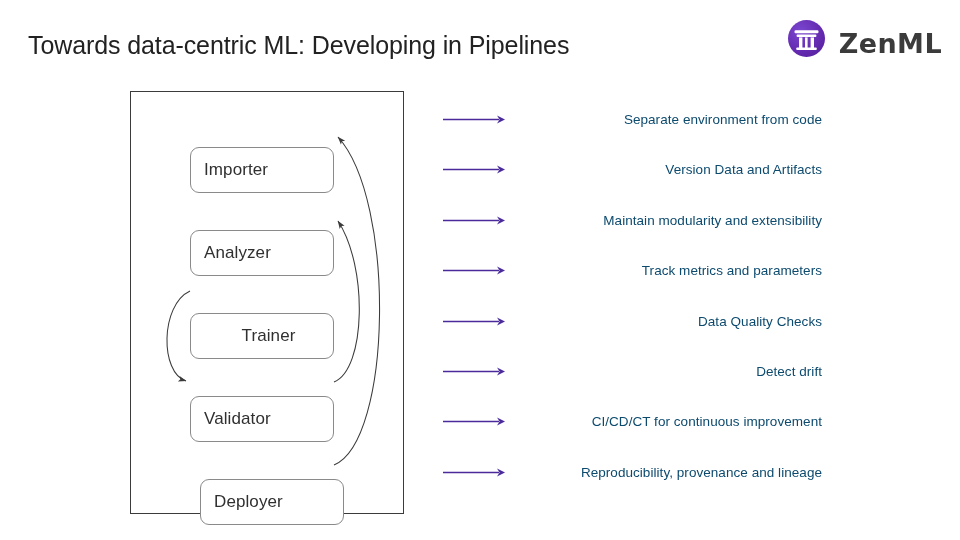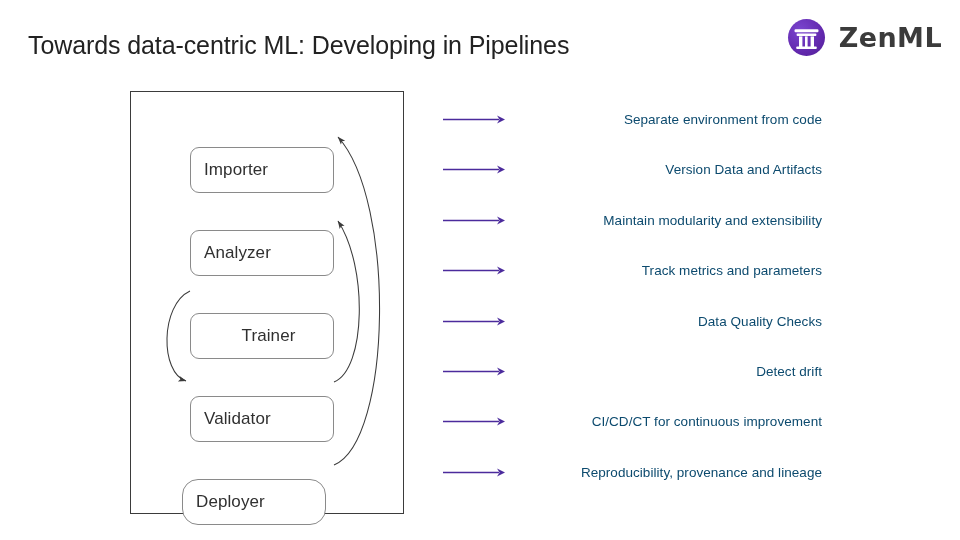--- a/index.html
+++ b/index.html
@@ -29,21 +29,21 @@
     white-space: nowrap;
   }
 
   
   .logo {
     position: absolute;
     right: 18px;
     top: 17px;
     height: 40px;
     display: flex;
-    align-items: center;
+    align-items: flex-end;
     gap: 14px;
   }
   .logo-mark {
     width: 37px;
     height: 37px;
     border-radius: 50%;
     background: #6334B8;
     background: radial-gradient(circle at 34% 30%, #7a46cf 0%, #6228ad 62%, #4f1f93 100%);
     position: relative;
     flex: 0 0 auto;
@@ -86,21 +86,21 @@
     padding-left: 13px;
     font-size: 17px;
     color: #303030;
     letter-spacing: 0.1px;
     margin-top: 36px;
   }
   .node-importer  { left: 190px; top: 111px; }
   .node-analyzer  { left: 190px; top: 194px; }
   .node-trainer   { left: 190px; top: 277px; justify-content: center; }
   .node-validator { left: 190px; top: 360px; }
-  .node-deployer  { left: 182px; top: 443px; border-radius: 16px; }
+  .node-deployer  { left: 200px; top: 443px; }
 
   
   .benefits {
     position: absolute;
     left: 435px;
     top: 100px;
     width: 400px;
   }
   .benefit-row {
     position: absolute;

